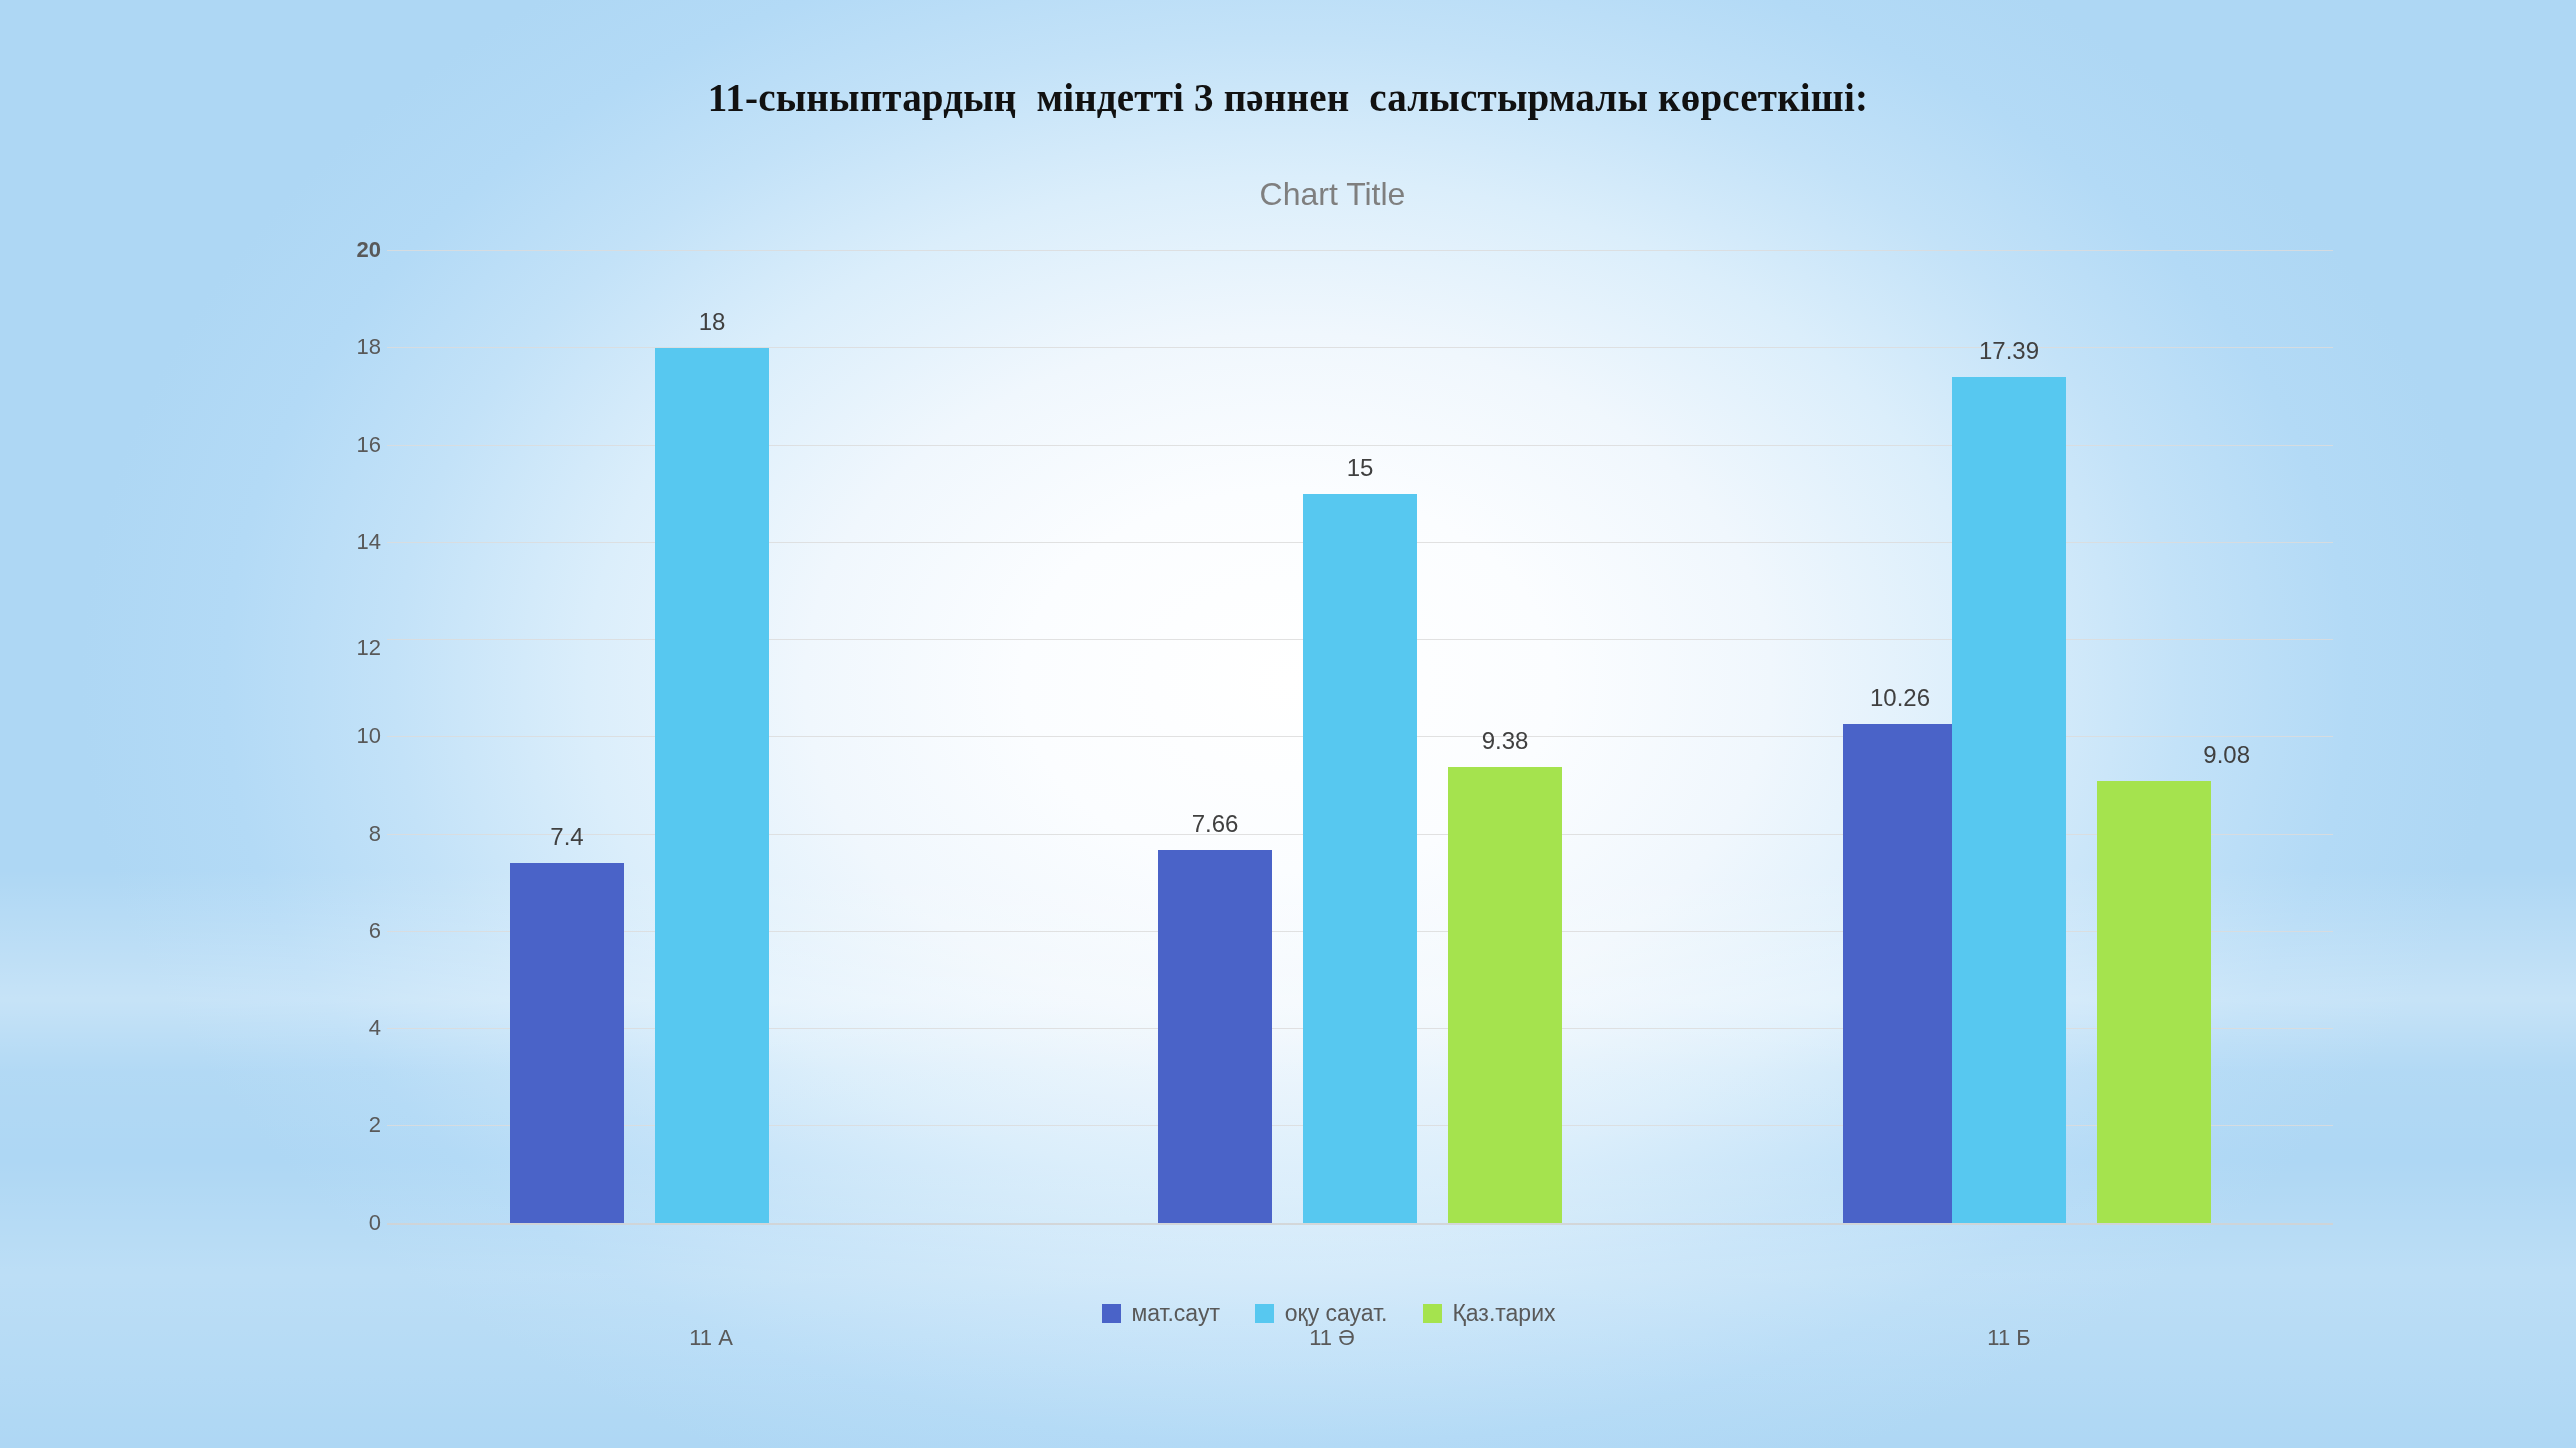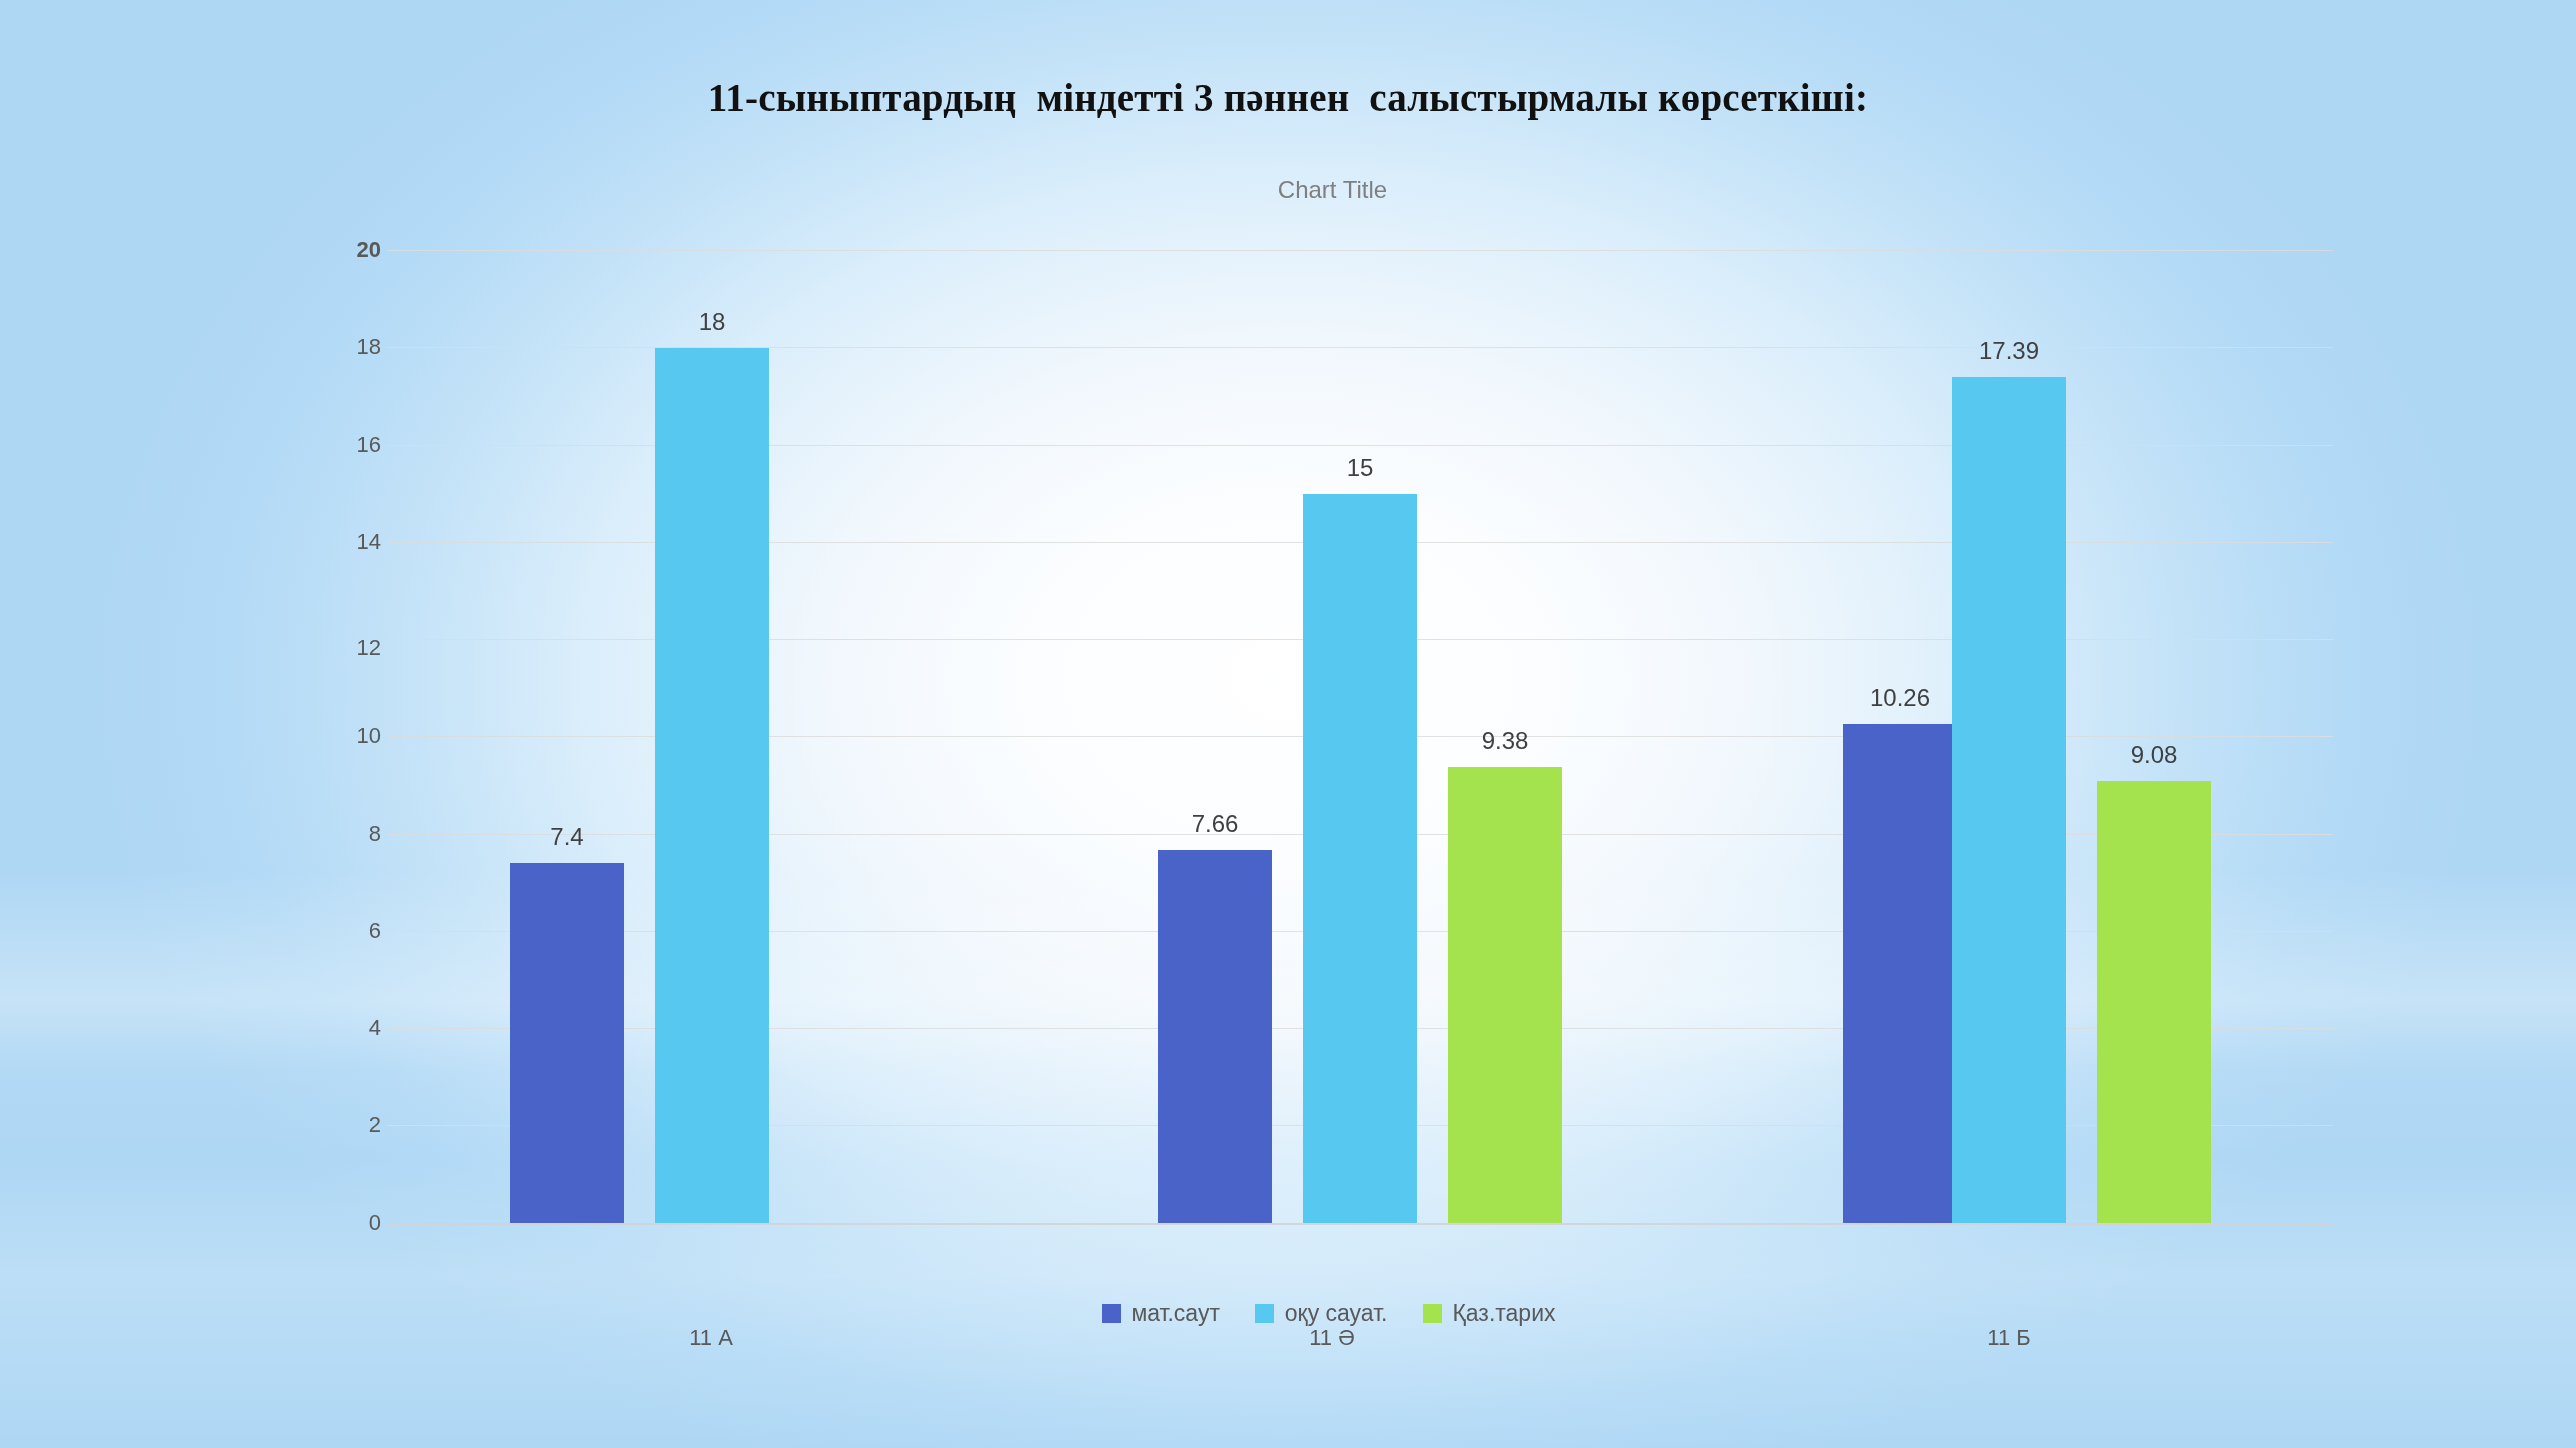--- a/index.html
+++ b/index.html
@@ -61,21 +61,21 @@
     width: 2077px;
     height: 1188px;
   }
 
   #chart-title {
     position: absolute;
     left: 8px;
     right: 0;
     top: 21px;
     text-align: center;
-    font-size: 24px;
+    font-size: 32px;
     color: #7f7f7f;
     font-weight: normal;
   }
 
   
   #plot {
     position: absolute;
     left: 97px;
     top: 95px;
     width: 1946px;
@@ -233,21 +233,21 @@
         <div class="bar" style="left: 0px; height: 499px; margin-left: 36px;">
           <div class="rect" style="background: rgb(74, 99, 200);"></div>
           <div class="vlabel" style="color: rgb(64, 64, 64);">10.26</div>
         </div>
         <div class="bar" style="left: 145px; height: 846px;">
           <div class="rect" style="background: rgb(87, 200, 240);"></div>
           <div class="vlabel" style="color: rgb(64, 64, 64);">17.39</div>
         </div>
         <div class="bar" style="left: 290px; height: 442px;">
           <div class="rect" style="background: rgb(165, 227, 78);"></div>
-          <div class="vlabel" style="color: rgb(64, 64, 64);">9.08</div>
+          <div class="vlabel" style="color: rgb(64, 64, 64); text-align: right;">9.08</div>
         </div>
       </div>
       <div class="catlabel" style="left: 1429px;">11 Б</div>
     </div>
 
   <div id="legend">
 
   <div class="legend-item">
         <span class="legend-swatch" style="background: rgb(74, 99, 200);"></span>
         <span>мат.саут</span>

